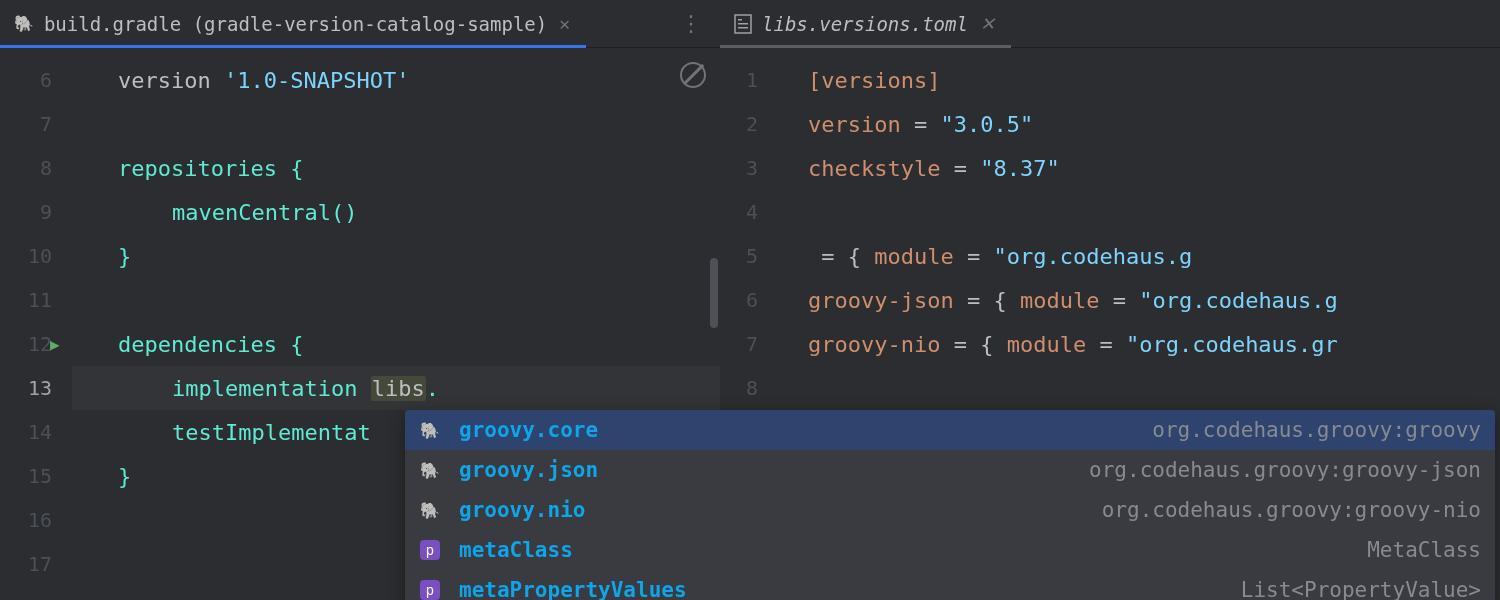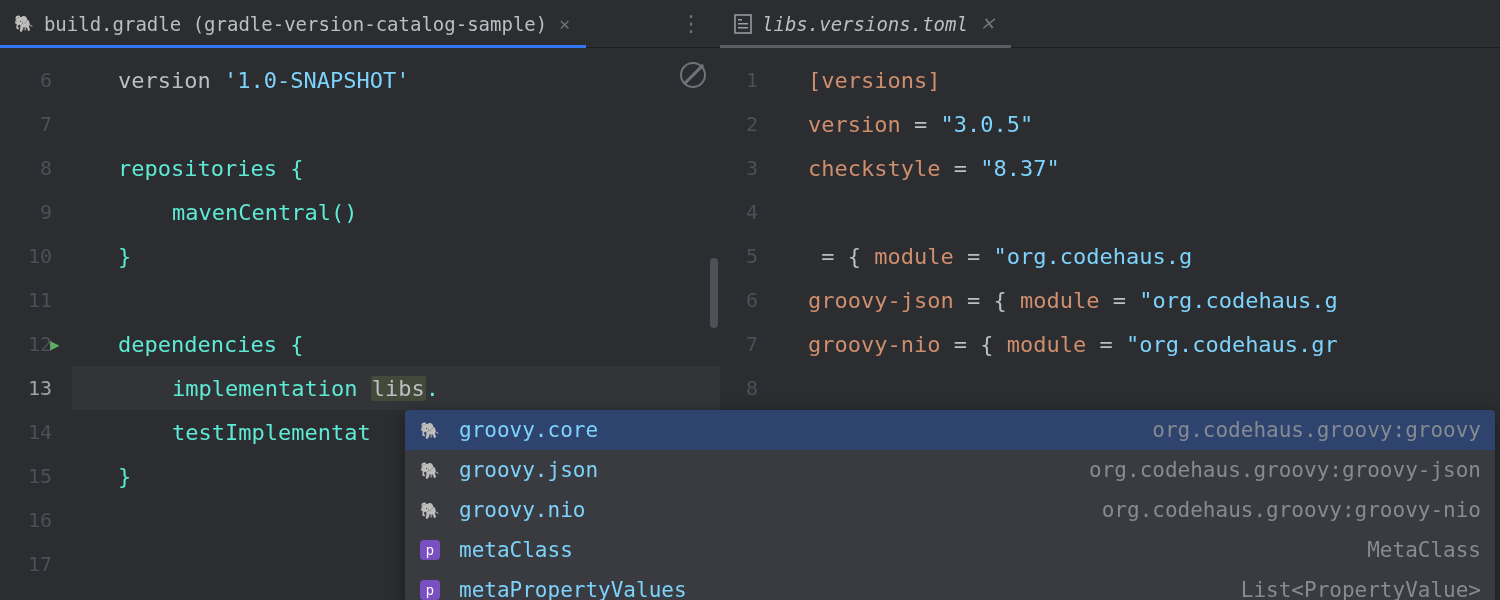--- a/index.html
+++ b/index.html
@@ -161,21 +161,21 @@
     font-size: 21px;
     gap: 18px;
   }
   .ac-row.sel { background: #2e436e; }
   .ac-icon {
     width: 22px;
     display:flex;
     align-items:center;
     justify-content:center;
   }
-  .ac-label { color:#7dd3fc; flex:0 0 auto; }
+  .ac-label { color:#0ea5e9; flex:0 0 auto;font-weight:bold; }
   .ac-spacer { flex:1; }
   .ac-type { color:#868a91; }
   .p-badge {
     background:#7a4fc1;
     color:#fff;
     width:20px;height:20px;
     border-radius:4px;
     font-size:14px;
     display:flex;align-items:center;justify-content:center;
     font-family:sans-serif;

